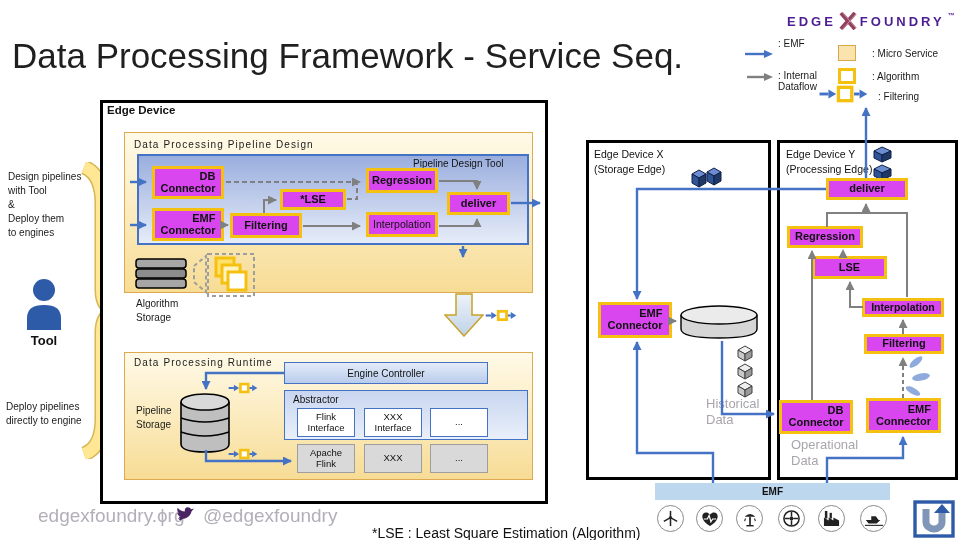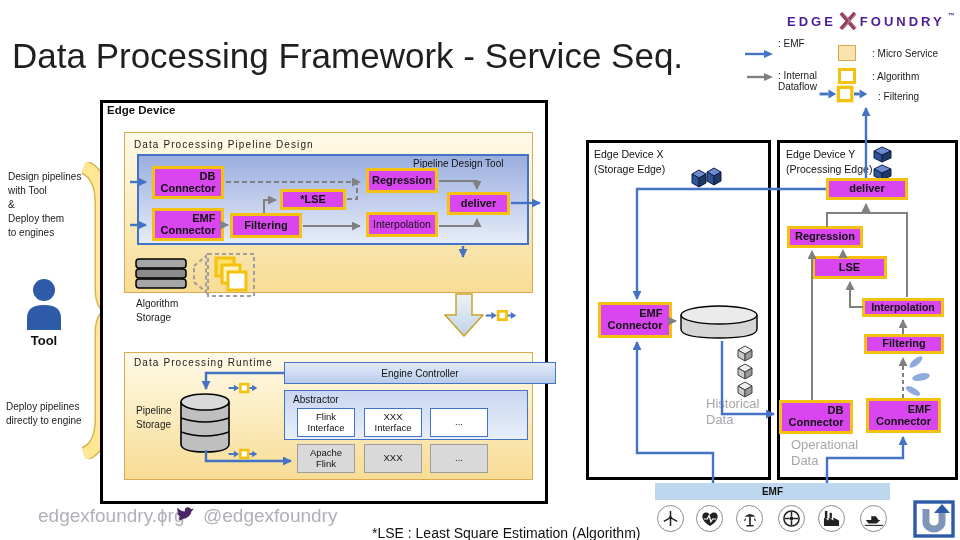--- a/index.html
+++ b/index.html
@@ -146,21 +146,21 @@
   <svg class="abs z20" style="left:485px;top:308px;" width="32" height="15" viewBox="0 0 46 18">
     <line x1="1" y1="9" x2="9" y2="9" stroke="#4472C4" stroke-width="3"></line>
     <path d="M9,4 L17,9 L9,14 Z" fill="#4472C4"></path>
     <rect x="19" y="3" width="12" height="12" fill="#fff" stroke="#F5C110" stroke-width="4"></rect>
     <line x1="33" y1="9" x2="37" y2="9" stroke="#4472C4" stroke-width="3"></line>
     <path d="M37,4 L45,9 L37,14 Z" fill="#4472C4"></path>
   </svg>
 
   <div class="abs tanbox z10" style="left:124px;top:352px;width:409px;height:128px;"></div>
   <div class="abs seclabel z20" style="left:134px;top:357px;" data-bind="edge_device.runtime.label">Data Processing Runtime</div>
-  <div class="abs bluebar z20" style="left:284px;top:362px;width:272px;height:22px;text-align:center;" data-bind="edge_device.runtime.engine_controller">Engine Controller</div>
+  <div class="abs bluebar z20" style="left:284px;top:362px;width:204px;height:22px;text-align:center;" data-bind="edge_device.runtime.engine_controller">Engine Controller</div>
   <div class="abs abstractor z20" style="left:284px;top:390px;width:244px;height:50px;">
     <div style="padding:3px 0 0 8px;" data-bind="edge_device.runtime.abstractor_label">Abstractor</div>
   </div>
   <div class="abs whitebox z30" style="left:297px;top:408px;width:58px;height:29px;" data-bind="edge_device.runtime.interfaces.0">Flink
 Interface</div>
   <div class="abs whitebox z30" style="left:364px;top:408px;width:58px;height:29px;" data-bind="edge_device.runtime.interfaces.1">XXX
 Interface</div>
   <div class="abs whitebox z30" style="left:430px;top:408px;width:58px;height:29px;" data-bind="edge_device.runtime.interfaces.2">...</div>
   <div class="abs graybox z20" style="left:297px;top:444px;width:58px;height:29px;" data-bind="edge_device.runtime.engines.0">Apache
 Flink</div>

